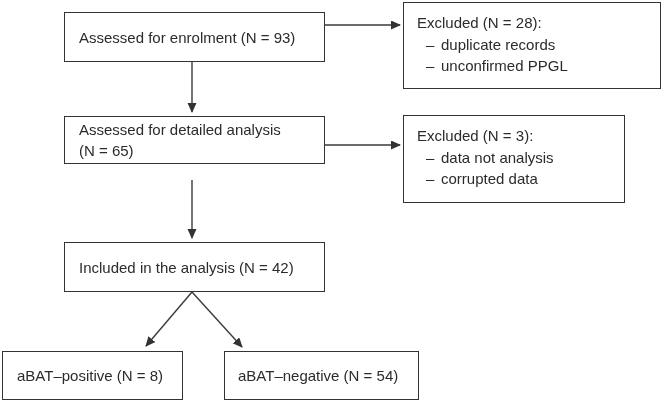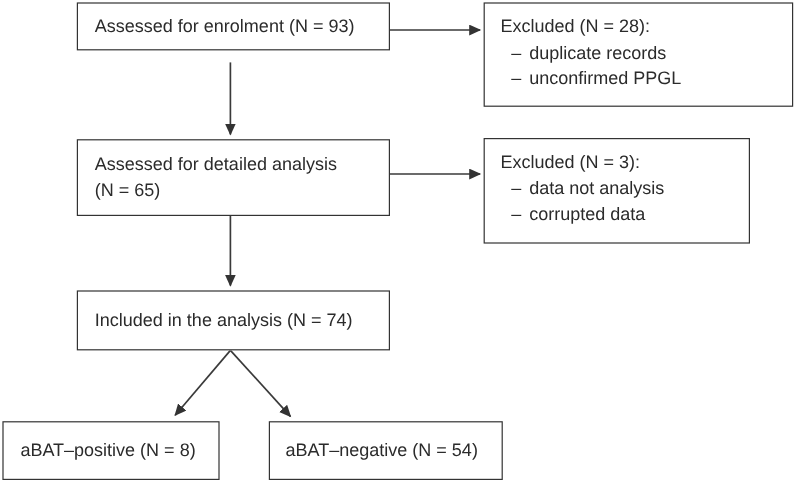--- a/index.html
+++ b/index.html
@@ -49,23 +49,23 @@
     display: flex;
     white-space: nowrap;
   }
   .dash {
     display: inline-block;
     width: 15px;
     margin-left: 9px;
     flex: 0 0 auto;
   }
   
-  #box-enrolment        { left: 64px;  top: 2px;   width: 261px; height: 40px; }
+  #box-enrolment        { left: 64px;  top: 12px;   width: 261px; height: 50px; }
   #box-excl-enrolment   { left: 403px; top: 2px;   width: 258px; height: 87px; }
-  #box-detailed         { left: 64px;  top: 116px; width: 261px; height: 64px; }
+  #box-detailed         { left: 64px;  top: 116px; width: 261px; height: 48px; }
   #box-excl-analysis    { left: 403px; top: 115px; width: 222px; height: 88px; }
   #box-included         { left: 64px;  top: 242px; width: 261px; height: 50px; }
   #box-positive         { left: 2px;   top: 351px; width: 181px; height: 49px; }
   #box-negative         { left: 224px; top: 351px; width: 195px; height: 49px; padding-left: 13px; text-align: center; }
 </style>
 </head>
 <body>
 
 <div class="canvas">
 
@@ -110,21 +110,21 @@
       <span class="dash">–</span>
       <span>data not analysis</span>
     </div>
     <div class="list-item">
       <span class="dash">–</span>
       <span>corrupted data</span>
     </div>
   </div>
 
   <div class="box single" id="box-included">
-    <span>Included in the analysis (N = 74)</span>
+    <span>Included in the analysis (N = 42)</span>
   </div>
 
   <div class="box single" id="box-positive">
     <span>aBAT–positive (N = 8)</span>
   </div>
 
   <div class="box single" id="box-negative">
     <span>aBAT–negative (N = 54)</span>
   </div>
 

